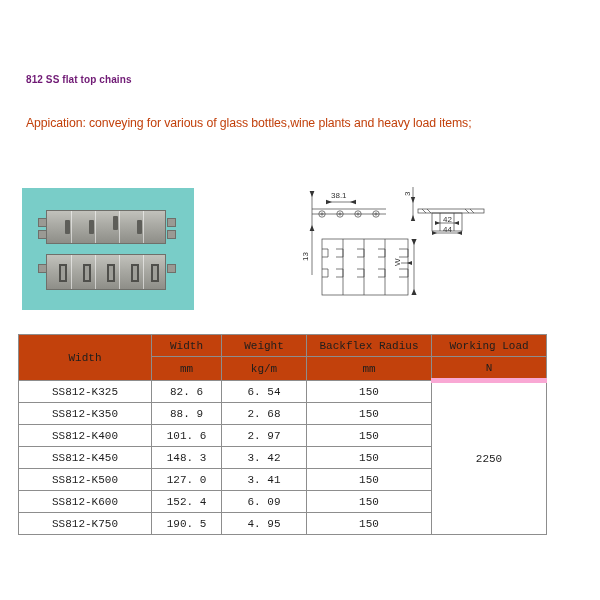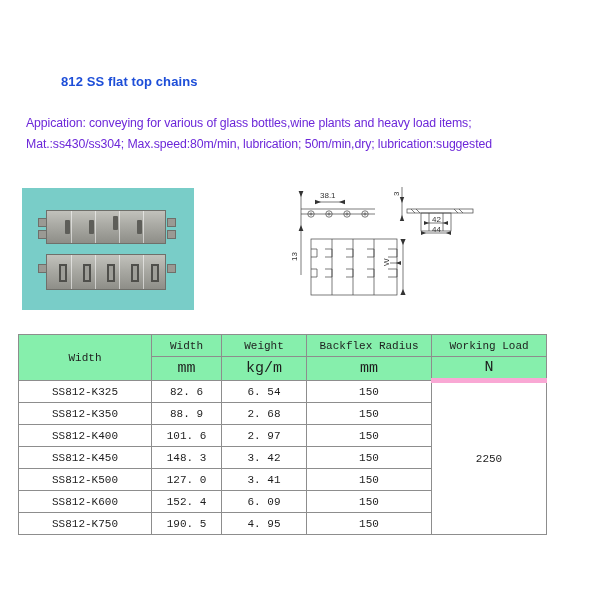--- a/index.html
+++ b/index.html
@@ -14,39 +14,38 @@
     font-family: "Liberation Sans", sans-serif;
     color: #1d1d1d;
     overflow: hidden;
   }
 
   
   .product-title {
     position: absolute;
     left: 26px;
     top: 74px;
-    font-size: 13px;
+    font-size: 10px;
     font-weight: bold;
     letter-spacing: 0.1px;
-    color: #1d4ed8;
+    color: #701a75;
     white-space: nowrap;
-    margin-left: 35px;
   }
 
   
   .spec-lines {
     position: absolute;
     left: 26px;
     top: 113px;
     width: 540px;
   }
   .spec-line {
     font-size: 12.3px;
     line-height: 21px;
-    color: #6d28d9;
+    color: #c2410c;
     white-space: nowrap;
     letter-spacing: -0.1px;
   }
 
   
   .photo {
     position: absolute;
     left: 22px;
     top: 188px;
     width: 172px;
@@ -89,21 +88,21 @@
     width: 8px;
     height: 18px;
     border: 2px solid #4f4f4b;
     box-sizing: border-box;
     background: #9e9e98;
   }
 
   
   .drawing {
     position: absolute;
-    left: 289px;
+    left: 300px;
     top: 183px;
     width: 190px;
     height: 130px;
   }
   .drawing svg { display: block; }
 
   
   .spec-table {
     position: absolute;
     left: 18px;
@@ -118,42 +117,41 @@
   .spec-table th,
   .spec-table td {
     border: 1px solid #8d8d8d;
     text-align: center;
     vertical-align: middle;
     padding: 0;
     height: 21px;
     font-weight: normal;
   }
   .spec-table thead th {
-    background: #86efac;
+    background: #c2410c;
   }
   .spec-table thead th.unit {
-    font-size: 15px;
+    font-size: 11px;
   }
   .spec-table td.workload {
     border-top: 5px solid #f9a8d4;
   }
   .col-code   { width: 133px; }
   .col-width  { width: 70px; }
   .col-weight { width: 85px; }
   .col-back   { width: 125px; }
   .col-load   { width: 115px; }
 </style>
 </head>
 <body>
 
 <div class="product-title">812 SS flat top chains</div>
 
 <div class="spec-lines">
   <div class="spec-line">Appication: conveying for various of glass bottles,wine plants and heavy load items;</div>
-  <div class="spec-line">Mat.:ss430/ss304; Max.speed:80m/min, lubrication; 50m/min,dry; lubrication:suggested</div>
 </div>
 
 <div class="photo">
 
   <div class="chain-strip top">
     <div class="link-seam" style="left:24px;"></div>
     <div class="link-seam" style="left:48px;"></div>
     <div class="link-seam" style="left:72px;"></div>
     <div class="link-seam" style="left:96px;"></div>
     <div class="hinge-finger" style="left:18px; top:9px;"></div>

